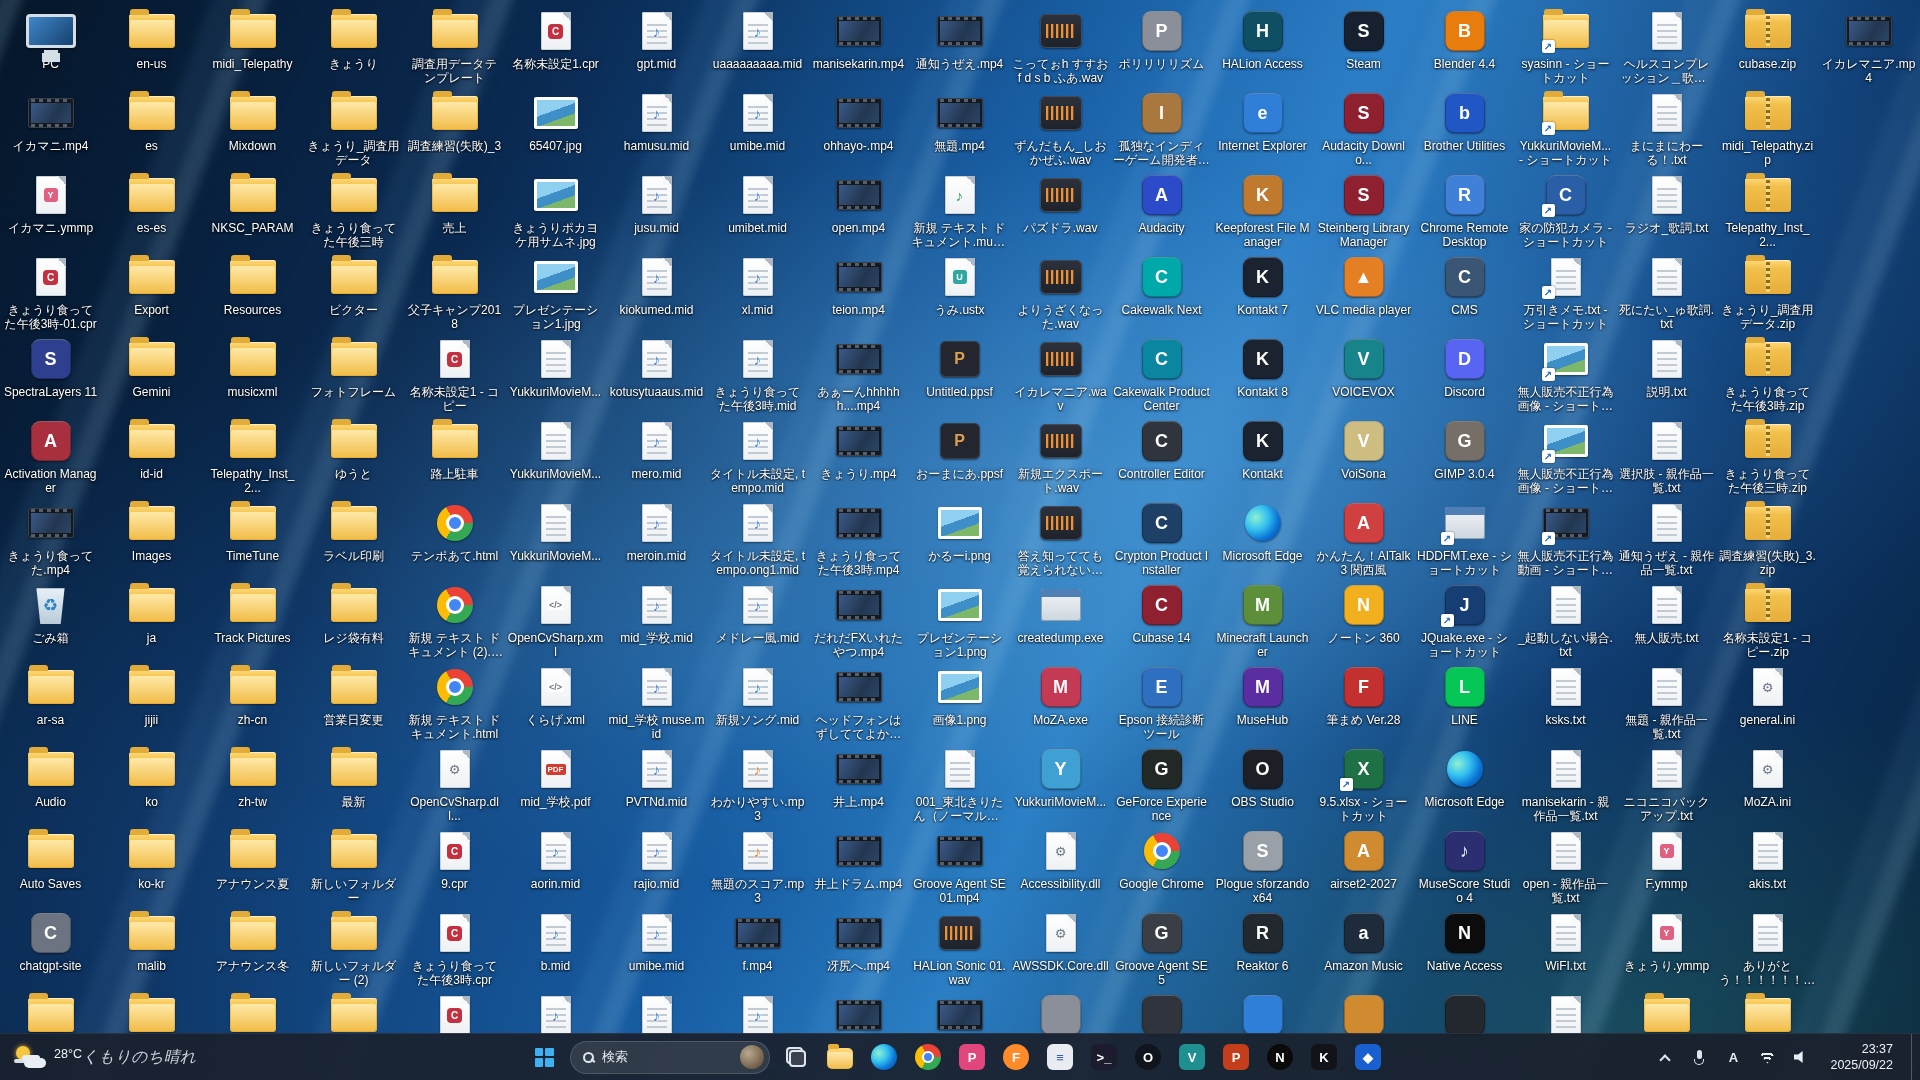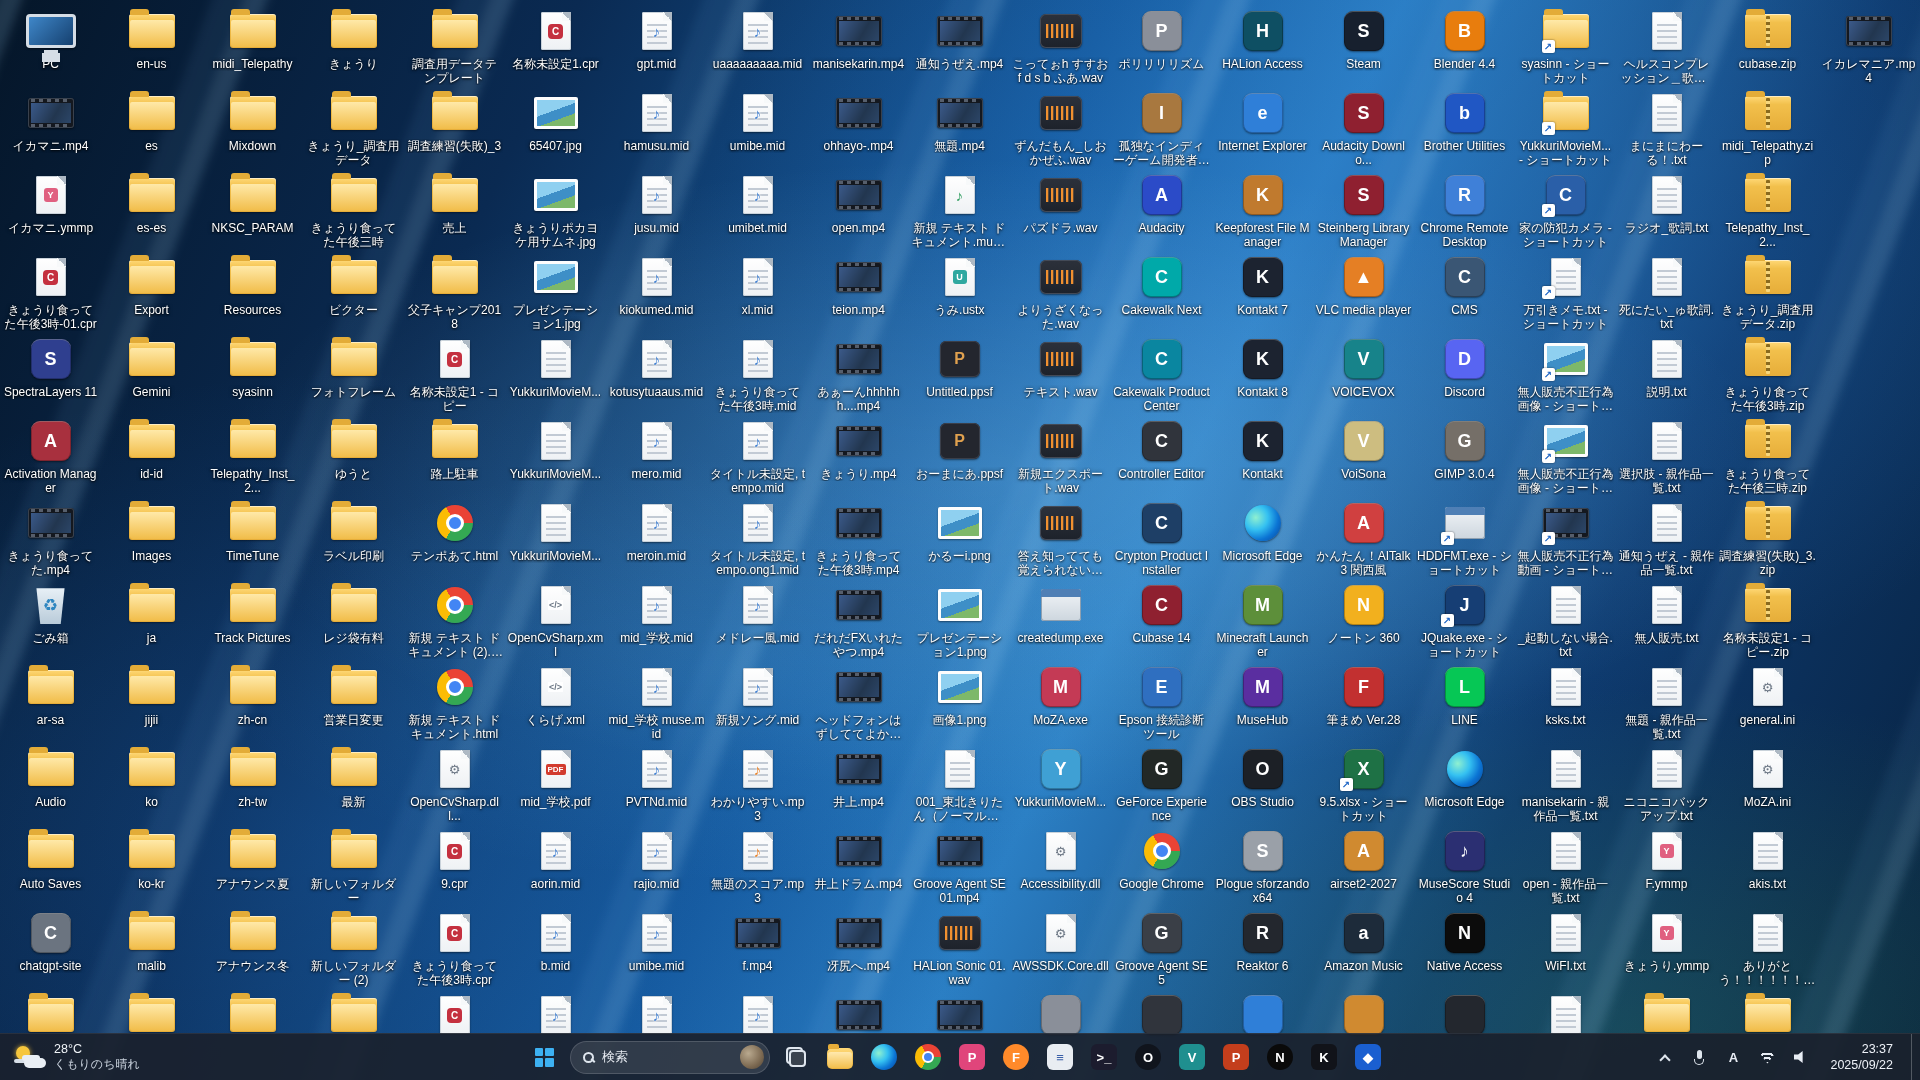--- a/index.html
+++ b/index.html
@@ -138,23 +138,23 @@
   
   .taskbar{position:absolute;left:0;right:0;bottom:0;height:46px;
     background:rgba(26,33,45,.92);border-top:1px solid rgba(255,255,255,.07);z-index:10;}
   .tb-left{position:absolute;left:6px;top:0;height:100%;display:flex;align-items:center;}
   .weather{display:flex;align-items:center;gap:8px;padding:4px 10px;border-radius:6px;cursor:pointer;}
   .wx-icon{width:30px;height:25px;position:relative;}
   .wx-icon::before{content:"";position:absolute;left:0;top:1px;width:14px;height:14px;border-radius:50%;
     background:#f6c63d;box-shadow:0 0 5px rgba(246,198,61,.85);}
   .wx-icon::after{content:"";position:absolute;right:0;bottom:2px;width:22px;height:10px;background:#e9eef4;
     border-radius:8px;box-shadow:-4px -5px 0 -2px #e9eef4,-13px -2px 0 -3px #d7dfe8;}
-  .wx-text{display:flex;flex-direction:column;line-height:1.25;}
+  .wx-text{display:flex;flex-direction:row;line-height:1.25;}
   .wx-temp{color:#f0f4f8;font-size:12.5px;}
-  .wx-cond{color:#c9d2dd;font-size:12px;}
+  .wx-cond{color:#c9d2dd;font-size:16px;font-style:italic;}
   .tb-center{position:absolute;left:524px;top:0;height:100%;display:flex;align-items:center;gap:6px;}
   .tb-btn{width:40px;height:40px;border:none;background:transparent;border-radius:6px;
     display:flex;align-items:center;justify-content:center;position:relative;cursor:pointer;padding:0;}
   .winlogo{width:19px;height:19px;display:grid;grid-template-columns:1fr 1fr;grid-template-rows:1fr 1fr;gap:2px;}
   .winlogo span{background:#3db1f2;border-radius:1px;}
   .searchbox{width:200px;height:33px;border-radius:17px;background:rgba(255,255,255,.10);
     border:1px solid rgba(255,255,255,.15);display:flex;align-items:center;gap:8px;padding:0 5px 0 12px;
     color:#e8ecf2;font-size:13px;cursor:pointer;box-sizing:border-box;}
   .mag{width:11px;height:11px;position:relative;flex:0 0 auto;}
   .mag::before{content:"";position:absolute;left:0;top:0;width:7px;height:7px;border:2px solid #dfe6ee;border-radius:50%;}
@@ -446,21 +446,21 @@
 
     </div>
     <div class="label">Resources</div>
   </div>
       <div class="cell" data-type="folder">
     <div class="glyphbox">
       <span class="shape"></span>
       <span class="glyph"></span>
 
     </div>
-    <div class="label">syasinn</div>
+    <div class="label">musicxml</div>
   </div>
       <div class="cell" data-type="folder">
     <div class="glyphbox">
       <span class="shape"></span>
       <span class="glyph"></span>
 
     </div>
     <div class="label">Telepathy_Inst_2...</div>
   </div>
       <div class="cell" data-type="folder">
@@ -1278,21 +1278,21 @@
 
     </div>
     <div class="label">よりうざくなった.wav</div>
   </div>
       <div class="cell" data-type="wav">
     <div class="glyphbox">
       <span class="shape"></span>
       <span class="glyph"></span>
 
     </div>
-    <div class="label">テキスト.wav</div>
+    <div class="label">イカレマニア.wav</div>
   </div>
       <div class="cell" data-type="wav">
     <div class="glyphbox">
       <span class="shape"></span>
       <span class="glyph"></span>
 
     </div>
     <div class="label">新規エクスポート.wav</div>
   </div>
       <div class="cell" data-type="wav">

